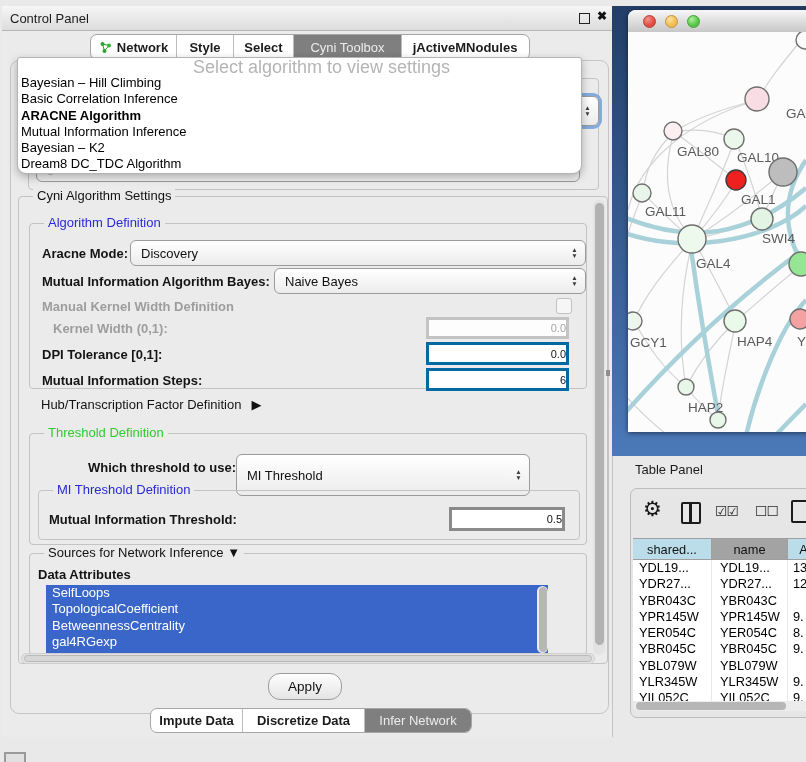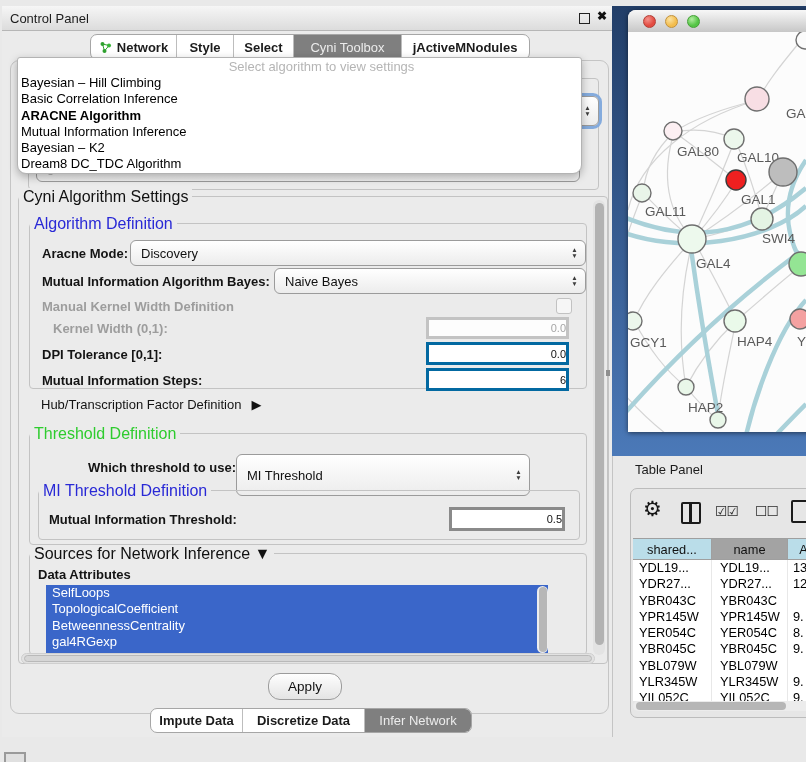--- a/index.html
+++ b/index.html
@@ -16,21 +16,21 @@
 
   .tabstrip{position:absolute;display:flex;background:#fff;border:1px solid #a6a6a6;border-radius:7px;overflow:hidden;height:24px;}
   .tab{display:flex;align-items:center;justify-content:center;font-size:13px;font-weight:700;color:#1b1b1b;
        border-right:1px solid #bdbdbd;box-sizing:border-box;gap:5px;}
   .tab:last-child{border-right:none;}
   .tab.sel{background:#7f7f7f;color:#ececec;font-weight:400;}
 
   .outer-group{position:absolute;left:8px;top:54px;width:597px;height:652px;border:1px solid #c5c5c5;border-radius:9px;background:#ebebeb;}
 
   .grp{position:absolute;border:1px solid #c3c3c3;border-radius:4px;box-sizing:border-box;}
-  .gtitle{position:absolute;top:-9px;left:0;background:#ebebeb;padding:0 4px;font-size:16px;white-space:nowrap;}
+  .gtitle{position:absolute;top:-9px;left:14px;background:#ebebeb;padding:0 4px;font-size:13px;white-space:nowrap;}
   .gtitle.blue{color:#2929d6;}
   .gtitle.green{color:#2ecc2e;}
 
   .combo{position:absolute;background:linear-gradient(#ffffff,#ececec);border:1px solid #9b9b9b;border-radius:6px;
          display:flex;align-items:center;box-sizing:border-box;}
   .combo .ctext{flex:1;padding-left:10px;font-size:13px;color:#111;white-space:nowrap;overflow:hidden;}
   .combo .spin{width:15px;display:flex;flex-direction:column;align-items:center;justify-content:center;
                color:#3c3c3c;font-size:6.5px;line-height:6px;margin-right:3px;}
   .combo.focusring{box-shadow:0 0 0 3px #84abdd;}
   .combo.ghost .ctext{color:#a9a9a9;}
@@ -40,21 +40,21 @@
   .lbl.dis{color:#9d9d9d;}
 
   .field{position:absolute;background:#fff;border:3px solid #0369a1;box-sizing:border-box;display:flex;
          align-items:center;justify-content:flex-end;padding-right:0;font-size:11px;color:#111;}
   .field.dis{border-color:#c3c3c3;color:#a6a6a6;background:#fdfdfd;}
 
   .checkbox{position:absolute;width:14px;height:14px;border:1px solid #c2c2c2;border-radius:3px;background:#f6f6f6;}
 
   .popup{position:absolute;left:15px;top:51px;width:563px;height:115px;background:#fff;border:1px solid #b3b3b3;
          border-radius:3px 3px 9px 9px;box-shadow:0 3px 9px rgba(0,0,0,.28);z-index:60;overflow:hidden;}
-  .dd-prompt{height:17px;line-height:18px;text-align:center;color:#b5b5b5;font-size:13px;padding-left:44px;}
+  .dd-prompt{height:17px;line-height:18px;text-align:center;color:#b5b5b5;font-size:18px;padding-left:44px;}
   .dd-item{height:16.3px;line-height:16px;padding-left:3px;font-size:13px;color:#000;white-space:nowrap;}
   .dd-item.sel{font-weight:700;}
 
   .vscroll{position:absolute;background:#e3e3e3;border-radius:6px;}
   .vthumb{position:absolute;left:1.5px;right:1.5px;background:#b2b2b2;border-radius:6px;}
   .hscroll{position:absolute;background:#e2e2e2;border-radius:6px;border:1px solid #cfcfcf;box-sizing:border-box;}
   .hthumb{position:absolute;top:1px;bottom:1px;background:#d6d6d6;border:1px solid #b9b9b9;border-radius:5px;}
 
   .srclist{position:absolute;background:#3a66c9;overflow:hidden;}
   .src-item{height:16.4px;line-height:16.4px;padding-left:6px;color:#fff;font-size:13px;white-space:nowrap;}

